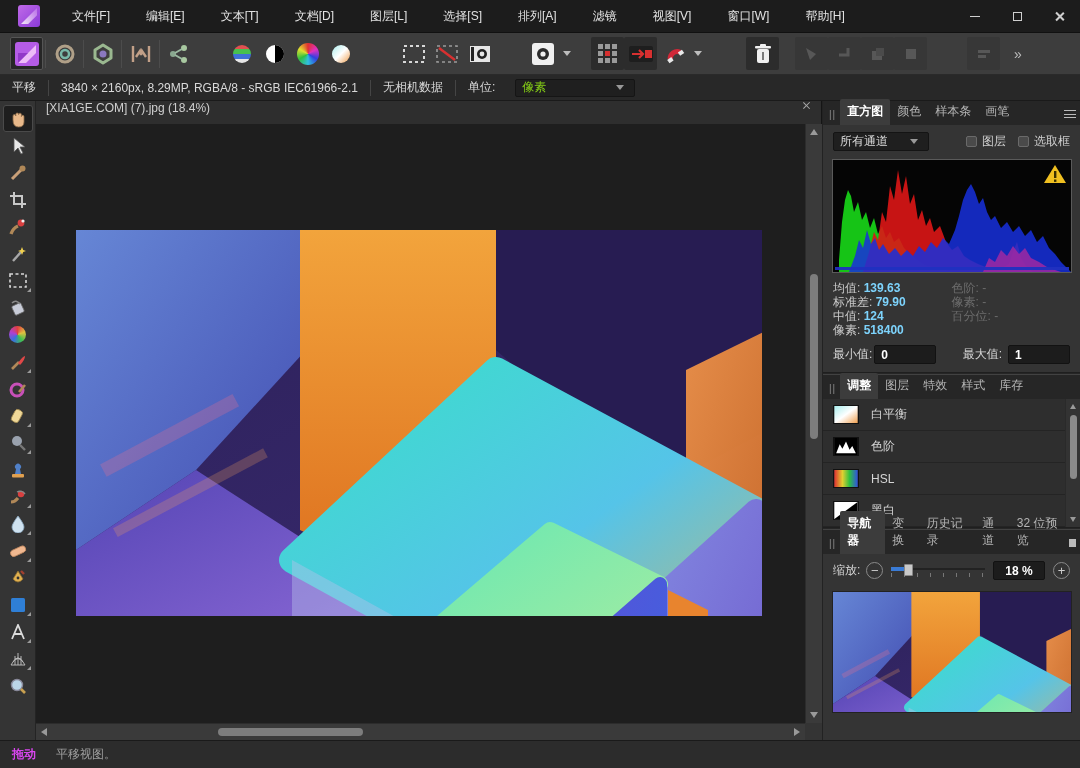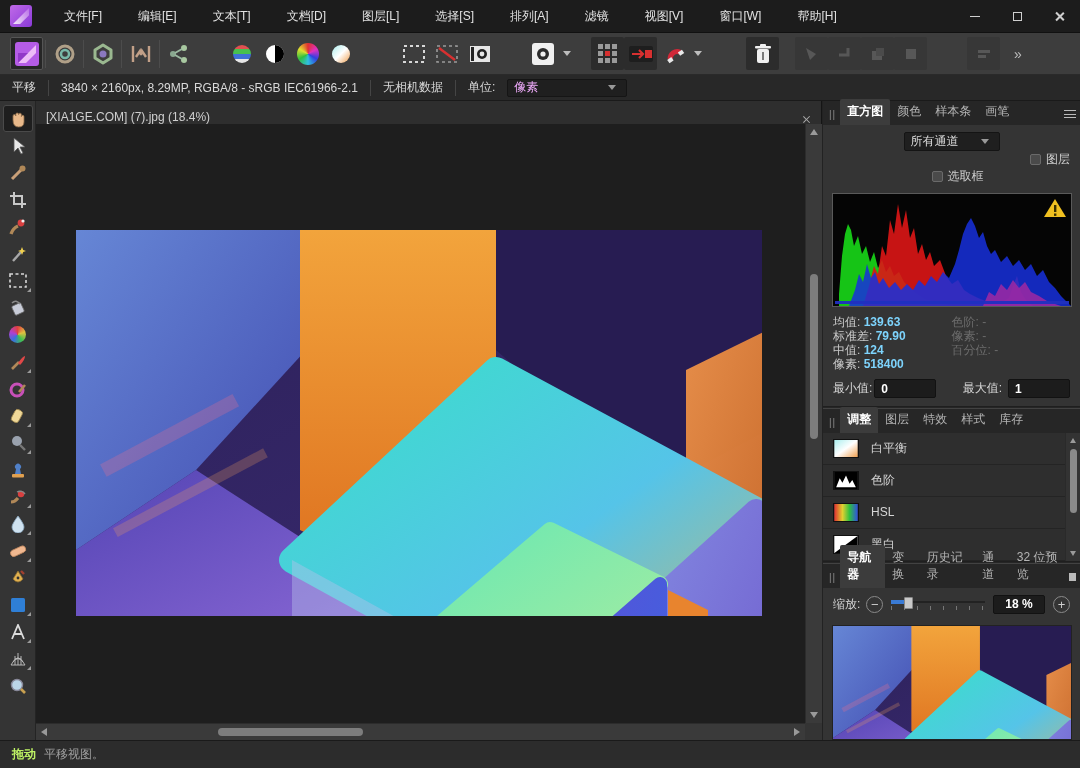--- a/index.html
+++ b/index.html
@@ -1,20 +1,20 @@
 <!DOCTYPE html>
 <html><head>
 <meta charset="utf-8">
 <style>
   * { margin:0; padding:0; box-sizing:border-box; }
   html,body { width:1080px; height:768px; overflow:hidden; background:#1d1d1d;
     font-family:"Liberation Sans","DejaVu Sans",sans-serif; color:#d6d6d6; font-size:12px; -webkit-font-smoothing:antialiased; }
 
   
-  .titlebar { height:33px; background:#1c1c1c; display:flex; align-items:center; border-bottom:1px solid #111; }
+  .titlebar { height:33px; background:#1c1c1c; display:flex; align-items:center; border-bottom:1px solid #111;padding-left:8px; }
   .appicon { width:22px; height:22px; margin:0 14px 0 10px; border-radius:3px;
     background:linear-gradient(135deg,#c06ae8,#8a3ad8); position:relative; flex:0 0 auto; }
   .appicon:before { content:""; position:absolute; left:3px; top:3px; width:16px; height:16px;
     background:linear-gradient(45deg,rgba(255,255,255,.85),rgba(255,200,255,.25)); clip-path:polygon(0 100%,100% 0,100% 45%,45% 100%); }
   .menu { display:flex; height:100%; align-items:stretch; }
   .menu-item { padding:0 18px; display:flex; align-items:center; color:#e2e2e2; cursor:default; }
   .win-controls { margin-left:auto; display:flex; height:100%; }
   .win-btn { width:42px; display:flex; align-items:center; justify-content:center; color:#cfcfcf; }
   .ic-min { width:10px; height:1px; background:#cfcfcf; display:block; }
   .ic-max { width:9px; height:9px; border:1px solid #cfcfcf; display:block; }
@@ -32,37 +32,37 @@
   .tb-btn.disabled { opacity:.35; }
   .caret { width:0; height:0; border-left:4px solid transparent; border-right:4px solid transparent; border-top:5px solid #bdbdbd; margin:0 4px; }
   .sp16 { width:16px; } .sp30 { width:30px; } .sp40 { width:40px; }
   .circle-i { width:22px; height:22px; border-radius:50%; }
   .overflow { color:#bdbdbd; font-size:14px; margin-left:14px; }
 
   
   .contextbar { height:26px; background:#282828; display:flex; align-items:center; border-bottom:1px solid #1a1a1a; color:#d9d9d9; }
   .ctx-sec { padding:0 12px; display:flex; align-items:center; height:100%; }
   .ctx-sep { width:1px; height:16px; background:#454545; }
-  .unit-dd { margin-left:12px; width:120px; height:18px; background:#1f1f1f; border:1px solid #151515; border-radius:2px;
-    display:flex; align-items:center; padding:0 6px; color:#f0abfc; }
+  .unit-dd { margin-left:20px; width:120px; height:18px; background:#1f1f1f; border:1px solid #151515; border-radius:2px;
+    display:flex; align-items:center; padding:0 6px; color:#84cc16; }
   .unit-dd .caret { margin-left:auto; border-top-color:#999; }
 
   
   .main { display:flex; height:639px; }
 
   
   .palette { width:36px; background:#343434; border-right:1px solid #242424; display:flex; flex-direction:column; align-items:center; padding-top:4px; }
   .tool { width:30px; height:27px; display:flex; align-items:center; justify-content:center; position:relative; border-radius:3px; }
   .tool.sel { background:#1e1e1e; box-shadow:inset 0 0 0 1px #4a4a4a; }
   .tool .fly { position:absolute; right:2px; bottom:2px; width:0; height:0; border-left:4px solid transparent; border-bottom:4px solid #9a9a9a; }
 
   
   .docarea { flex:1; position:relative; background:#1e1e1e; }
   .tabbar { height:23px; background:#191919; display:flex; }
-  .doctab { flex:1; background:#2e2e2e; display:flex; align-items:flex-end; padding:0 10px; color:#cfcfcf; border-right:1px solid #151515; }
+  .doctab { flex:1; background:#2e2e2e; display:flex; align-items:flex-start; padding:0 10px; color:#cfcfcf; border-right:1px solid #151515; }
   .doctab .tclose { margin-left:auto; position:relative; width:9px; height:9px; }
   .doctab .tclose:before,.doctab .tclose:after { content:""; position:absolute; left:4px; top:0; width:1.2px; height:9px; background:#aaa; }
   .doctab .tclose:before{transform:rotate(45deg);} .doctab .tclose:after{transform:rotate(-45deg);}
   .canvas-img { position:absolute; left:40px; top:129px; width:686px; height:386px; }
 
   
   .vscroll { position:absolute; top:23px; right:0; bottom:17px; width:17px; background:#3a3a3a; border-left:1px solid #2c2c2c; }
   .hscroll { position:absolute; left:0; right:17px; bottom:0; height:17px; background:#3a3a3a; border-top:1px solid #2c2c2c; }
   .sb-arrow { position:absolute; width:0; height:0; }
   .vthumb { position:absolute; left:4px; width:8px; border-radius:4px; background:#7d7d7d; top:150px; height:165px; }
@@ -72,21 +72,21 @@
   
   .rightpanel { width:258px; background:#343434; border-left:1px solid #222; display:flex; flex-direction:column; }
   .pheader { height:24px; background:#262626; display:flex; align-items:flex-end; padding:0 4px; position:relative; }
   .grip { color:#8a8a8a; font-size:10px; letter-spacing:1px; margin:0 4px 5px 2px; }
   .ptab { padding:4px 7px 5px; color:#b4b4b4; }
   .ptab.active { background:#3c3c3c; color:#fff; font-weight:bold; border-radius:2px 2px 0 0; }
   .pmenu { margin-left:auto; margin-bottom:7px; width:12px; height:8px; border-top:1.5px solid #bbb; border-bottom:1.5px solid #bbb; position:relative; }
   .pmenu:after { content:""; position:absolute; left:0; top:2.6px; width:100%; height:1.5px; background:#bbb; }
   .pmenu.sq { border:none; width:8px; height:8px; background:#bbb; }
 
-  .hist-controls { display:flex; align-items:center; padding:7px 10px 6px;flex-direction:column; }
+  .hist-controls { display:flex; align-items:center; padding:7px 10px 6px; }
   .chan-dd { width:96px; height:19px; background:#1f1f1f; border:1px solid #141414; border-radius:2px; display:flex; align-items:center; padding:0 6px; color:#ddd; }
   .chan-dd .caret { margin-left:auto; border-top-color:#999; }
   .cb { display:flex; align-items:center; margin-left:12px; color:#cfcfcf; }
   .cb .box { width:11px; height:11px; background:#4a4a4a; border:1px solid #6a6a6a; border-radius:2px; margin-right:5px; }
 
   .histbox { margin:2px 9px 6px; width:240px; height:114px; background:#050505; border:1px solid #5a5a5a; position:relative; }
   .stats { display:flex; padding:2px 10px; }
   .stat-col { width:50%; line-height:14px; }
   .stat-col .lab { color:#c9c9c9; } .stat-col b { color:#7dd3fc; font-weight:bold; }
   .stat-col.dim, .stat-col.dim .lab, .stat-col.dim b { color:#6c6c6c; font-weight:normal; }
@@ -110,21 +110,21 @@
   .ztrack .fill { position:absolute; left:0; width:16%; top:4px; height:4px; background:#3a7bd5; }
   .ztrack .ticks { position:absolute; left:0; right:0; top:10px; height:4px;
     background:repeating-linear-gradient(90deg,#777 0 1px,transparent 1px 13px); }
   .ztrack .thumb { position:absolute; left:14%; top:1px; width:9px; height:12px; background:#c9c9c9; border:1px solid #888; border-radius:1px; }
   .zval { width:52px; height:19px; background:#1c1c1c; border:1px solid #121212; border-radius:2px; color:#fff; font-weight:bold;
     display:flex; align-items:center; justify-content:center; margin-right:8px; }
   .nav-thumb { margin:5px 9px 0; width:240px; height:122px; overflow:hidden; border:1px solid #222; background:#111; }
 
   
   .statusbar { height:28px; background:#2c2c2c; border-top:1px solid #1a1a1a; display:flex; align-items:center; padding:0 12px; }
-  .statusbar b { color:#bef264; margin-right:8px; } .statusbar span { color:#9f9f9f; }
+  .statusbar b { color:#d946ef; margin-right:20px; } .statusbar span { color:#9f9f9f; }
 
   svg { display:block; }
 </style>
 </head>
 <body>
 
 <svg width="0" height="0" style="position:absolute">
   <defs>
     <linearGradient id="gBg" x1="0" y1="0" x2="1" y2="1">
         <stop offset="0" stop-color="#2c2158"></stop>

